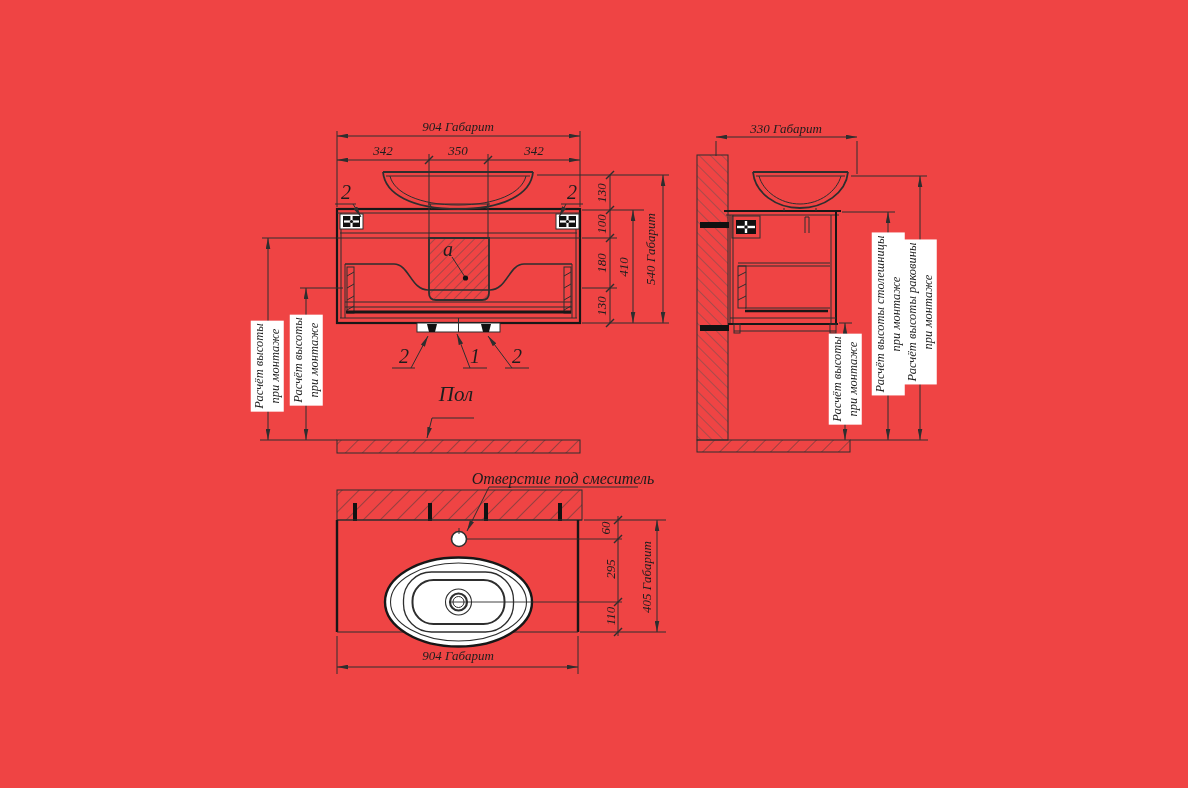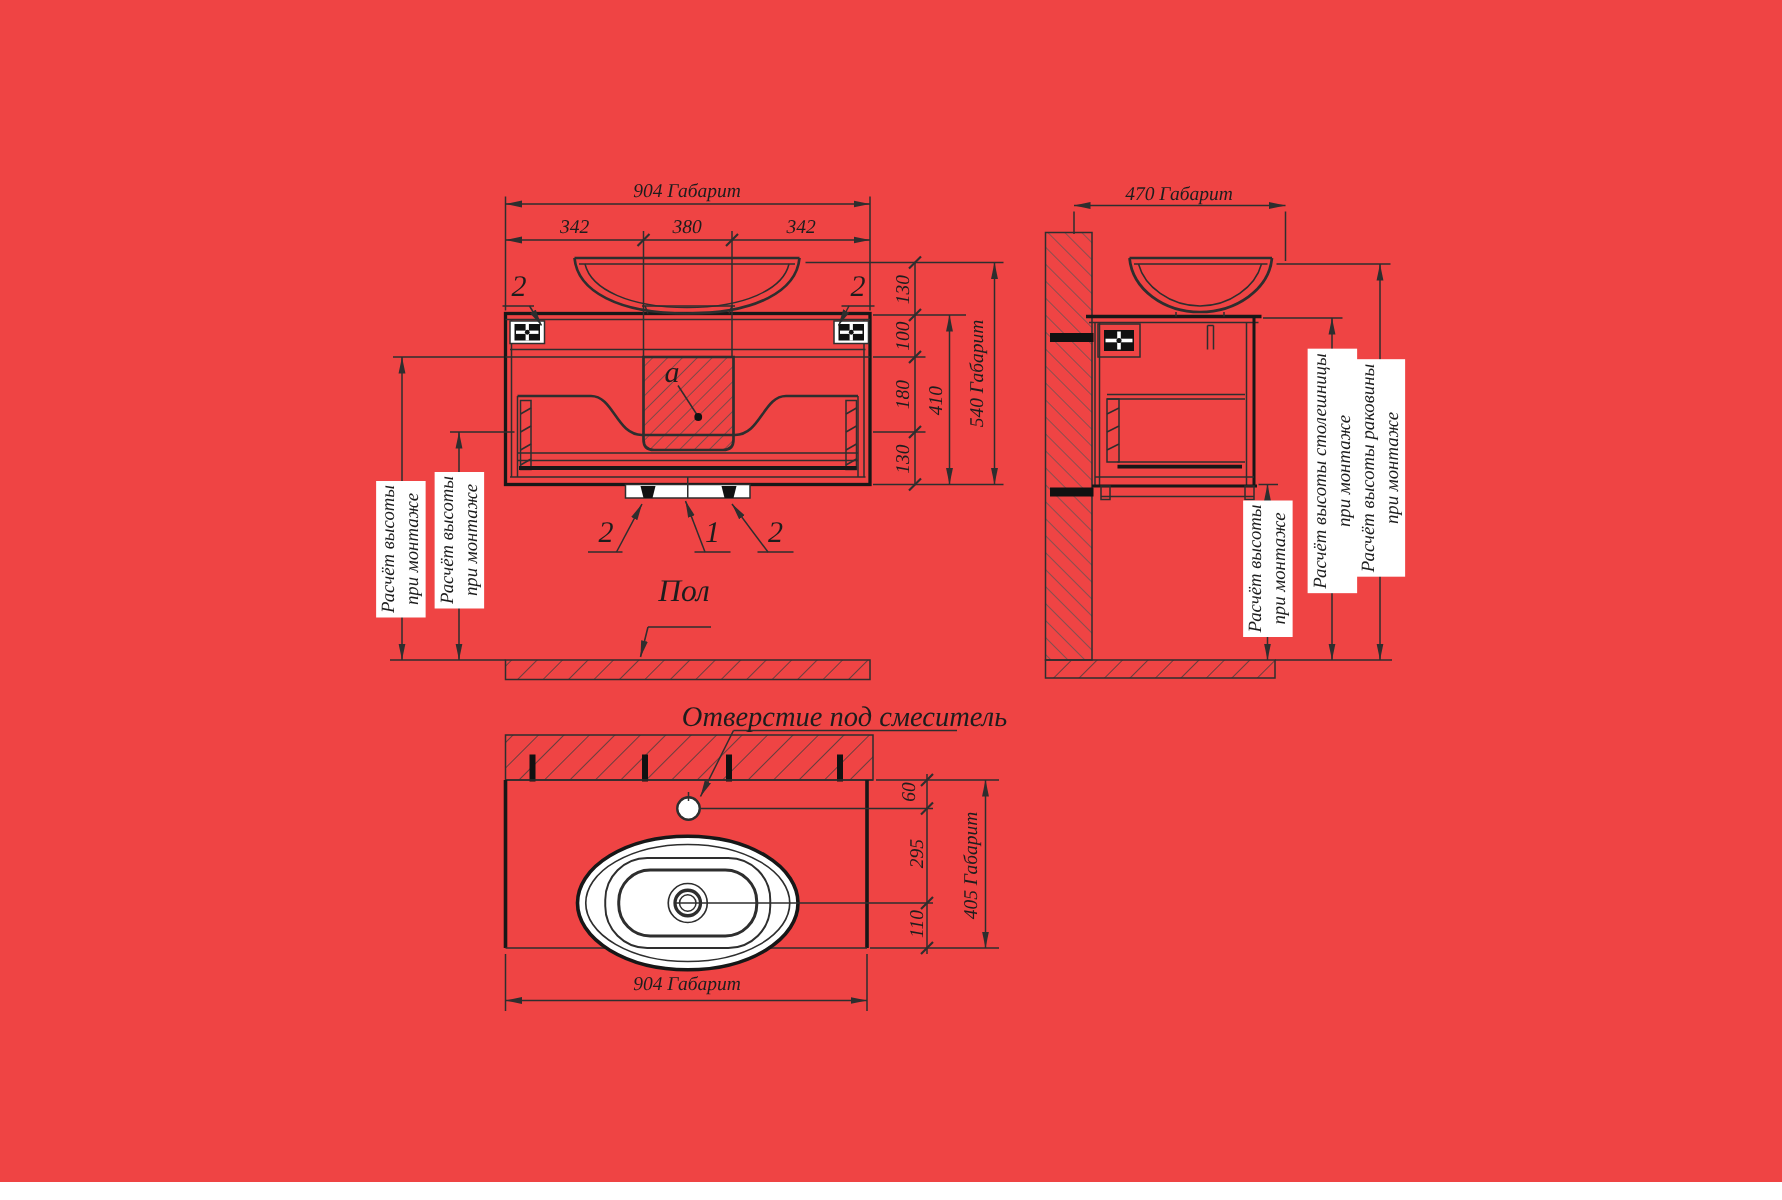--- a/index.html
+++ b/index.html
@@ -8,21 +8,21 @@
   svg{position:absolute;left:0;top:0;}
   .lbl{position:absolute;transform:translate(-50%,-50%);white-space:nowrap;
        font-style:italic;font-size:13px;color:#1d1d1d;}
   .vlbl{position:absolute;transform:translate(-50%,-50%) rotate(-90deg);white-space:nowrap;
         font-style:italic;font-size:13px;color:#1d1d1d;}
   .vnote{position:absolute;transform:translate(-50%,-50%) rotate(-90deg);white-space:nowrap;
          font-style:italic;font-size:12.5px;line-height:1.3;text-align:center;
          background:#fff;padding:0 3px;color:#1d1d1d;}
   .callout{font-size:20px;}
   .big{font-size:21px;}
-  .med{font-size:19px;}
+  .med{font-size:16px;}
 </style>
 </head>
 <body>
 
 <div class="canvas">
 
 <svg width="1188" height="800" viewBox="0 0 1188 800">
   <defs>
     <marker id="arr" viewBox="0 0 11 5" refX="11" refY="2.5" markerWidth="11" markerHeight="5" orient="auto-start-reverse" markerUnits="userSpaceOnUse">
       <path d="M11,2.5 L0,0.2 L0,4.8 Z" fill="#2e2e2e"></path>
@@ -242,21 +242,21 @@
     <line x1="657" y1="520" x2="657" y2="632" marker-start="url(#arr)" marker-end="url(#arr)"></line>
 
     <line x1="337" y1="636" x2="337" y2="674"></line>
     <line x1="578" y1="636" x2="578" y2="674"></line>
     <line x1="337" y1="667" x2="578" y2="667" marker-start="url(#arr)" marker-end="url(#arr)"></line>
   </g>
 </svg>
 
 <div class="lbl" style="left:458px;top:127px;">904 Габарит</div>
 <div class="lbl" style="left:383px;top:151px;">342</div>
-<div class="lbl" style="left:458px;top:151px;">380</div>
+<div class="lbl" style="left:458px;top:151px;">350</div>
 <div class="lbl" style="left:534px;top:151px;">342</div>
 <div class="vlbl" style="left:602px;top:193px;">130</div>
 <div class="vlbl" style="left:602px;top:224px;">100</div>
 <div class="vlbl" style="left:602px;top:263px;">180</div>
 <div class="vlbl" style="left:602px;top:306px;">130</div>
 <div class="vlbl" style="left:624px;top:267px;">410</div>
 <div class="vlbl" style="left:651px;top:249px;">540 Габарит</div>
 <div class="lbl callout" style="left:346px;top:192px;">2</div>
 <div class="lbl callout" style="left:572px;top:192px;">2</div>
 <div class="lbl callout" style="left:448px;top:249px;">a</div>
@@ -266,21 +266,21 @@
 <div class="vnote" style="left:267px;top:366px;">
   <div>Расчёт высоты</div>
   <div>при монтаже</div>
 </div>
 <div class="vnote" style="left:306px;top:360px;">
   <div>Расчёт высоты</div>
   <div>при монтаже</div>
 </div>
 <div class="lbl big" style="left:456px;top:394px;">Пол</div>
 
-<div class="lbl" style="left:786px;top:129px;">470 Габарит</div>
+<div class="lbl" style="left:786px;top:129px;">330 Габарит</div>
 <div class="vnote" style="left:845px;top:379px;">
   <div>Расчёт высоты</div>
   <div>при монтаже</div>
 </div>
 <div class="vnote" style="left:888px;top:314px;">
   <div>Расчёт высоты столешницы</div>
   <div>при монтаже</div>
 </div>
 <div class="vnote" style="left:920px;top:312px;">
   <div>Расчёт высоты раковины</div>

